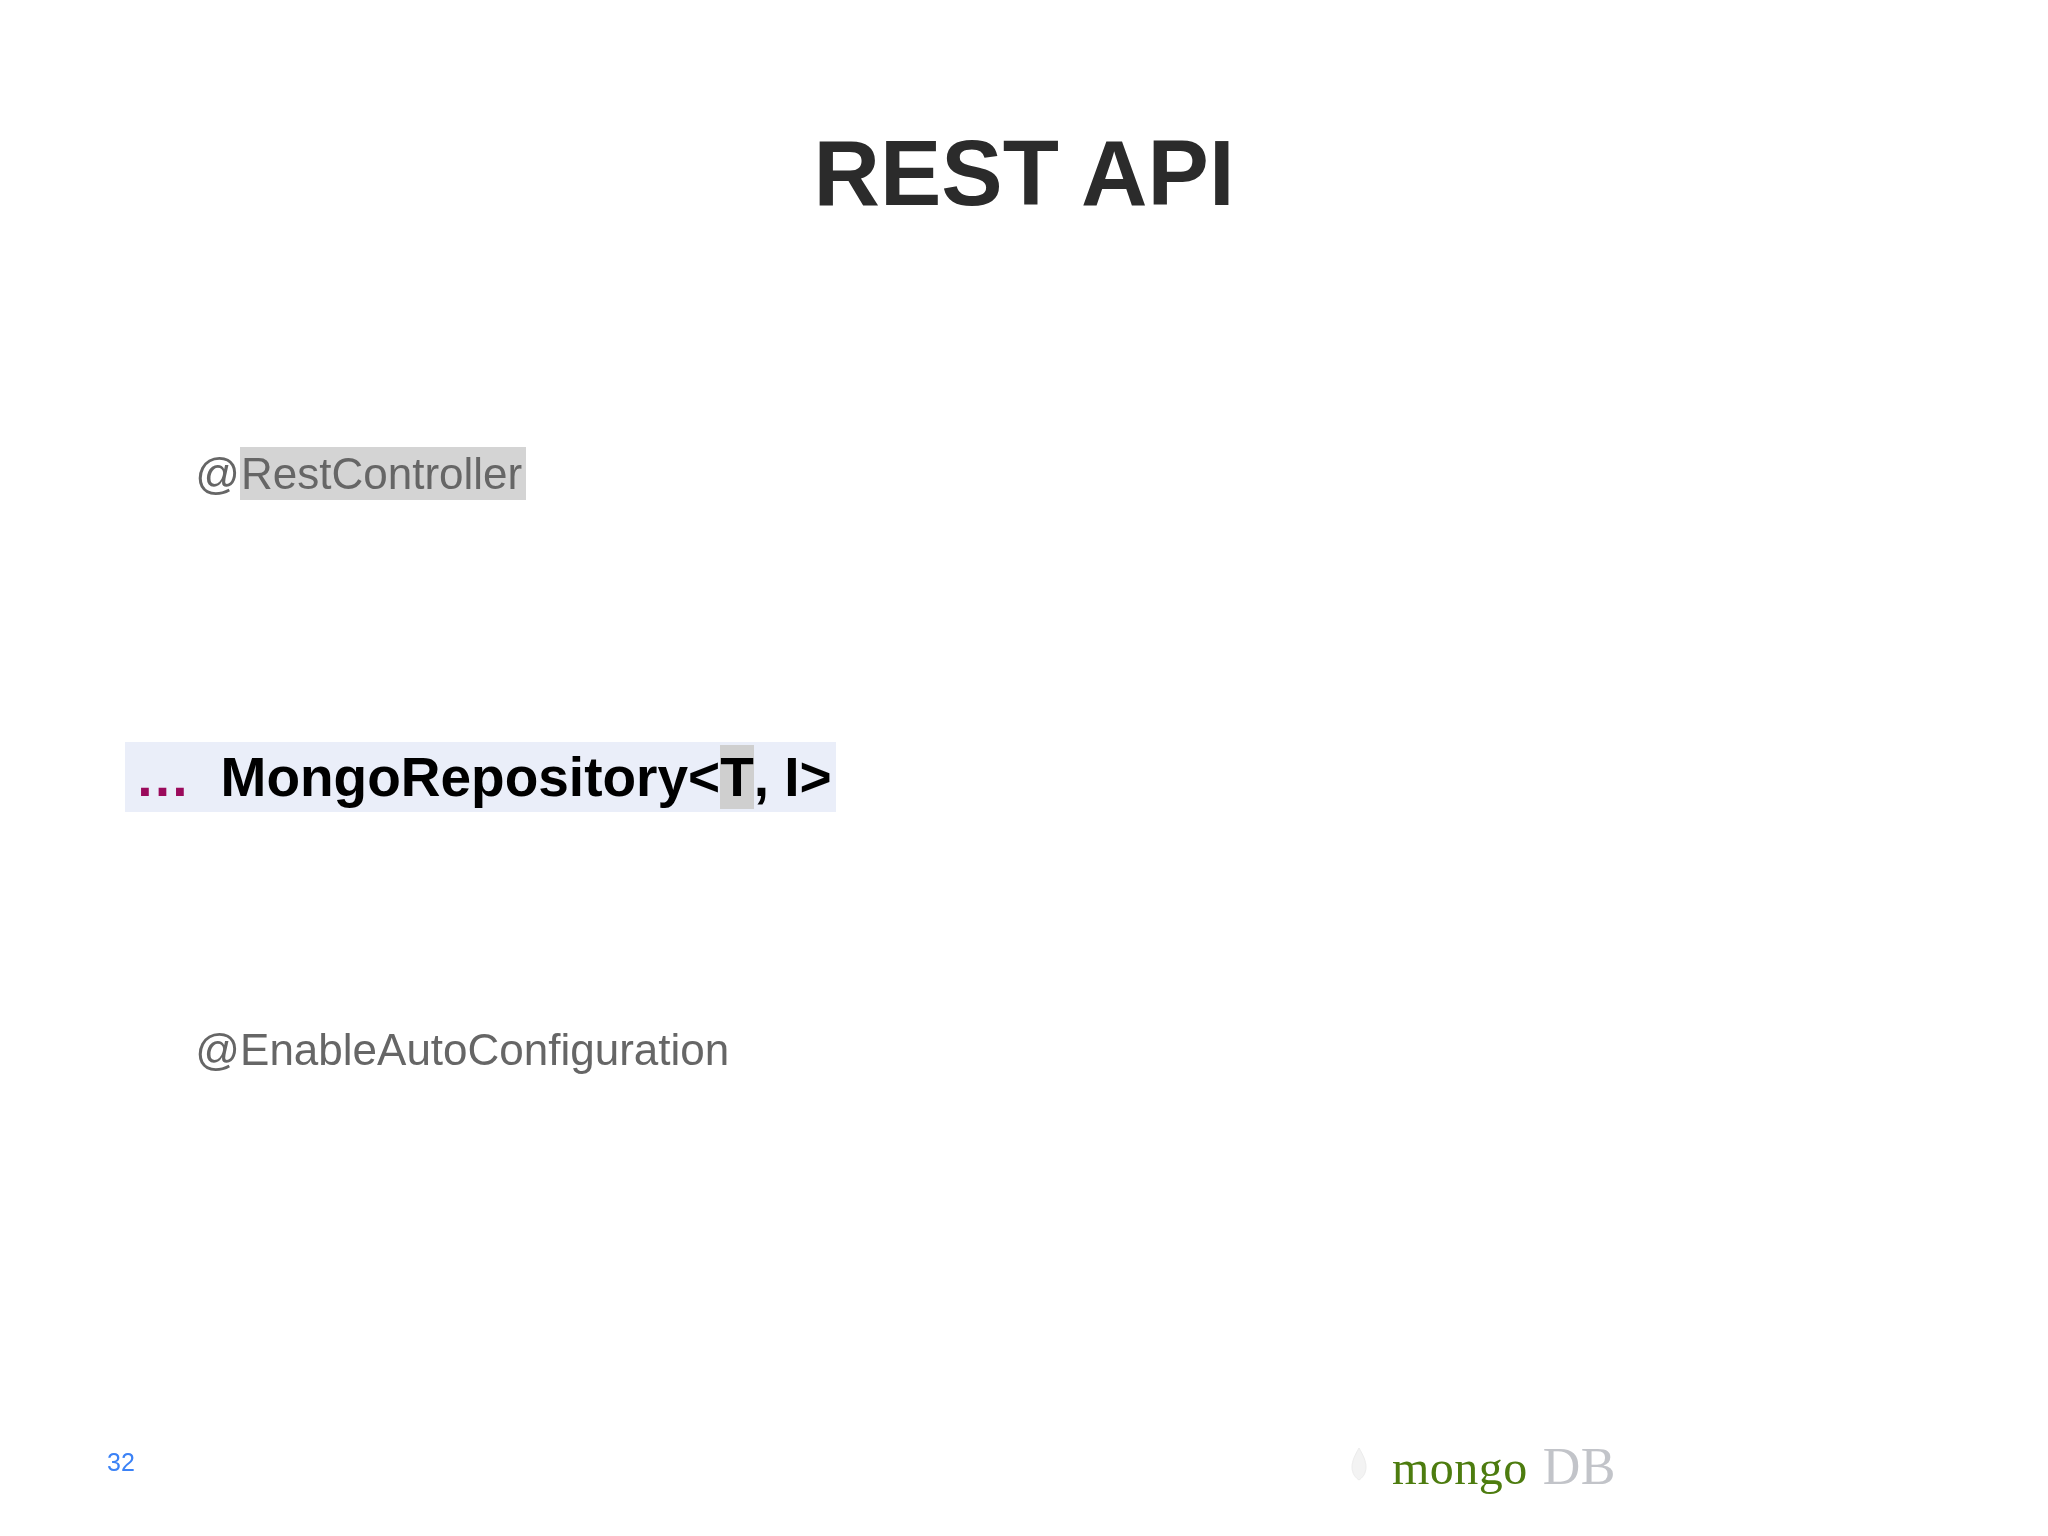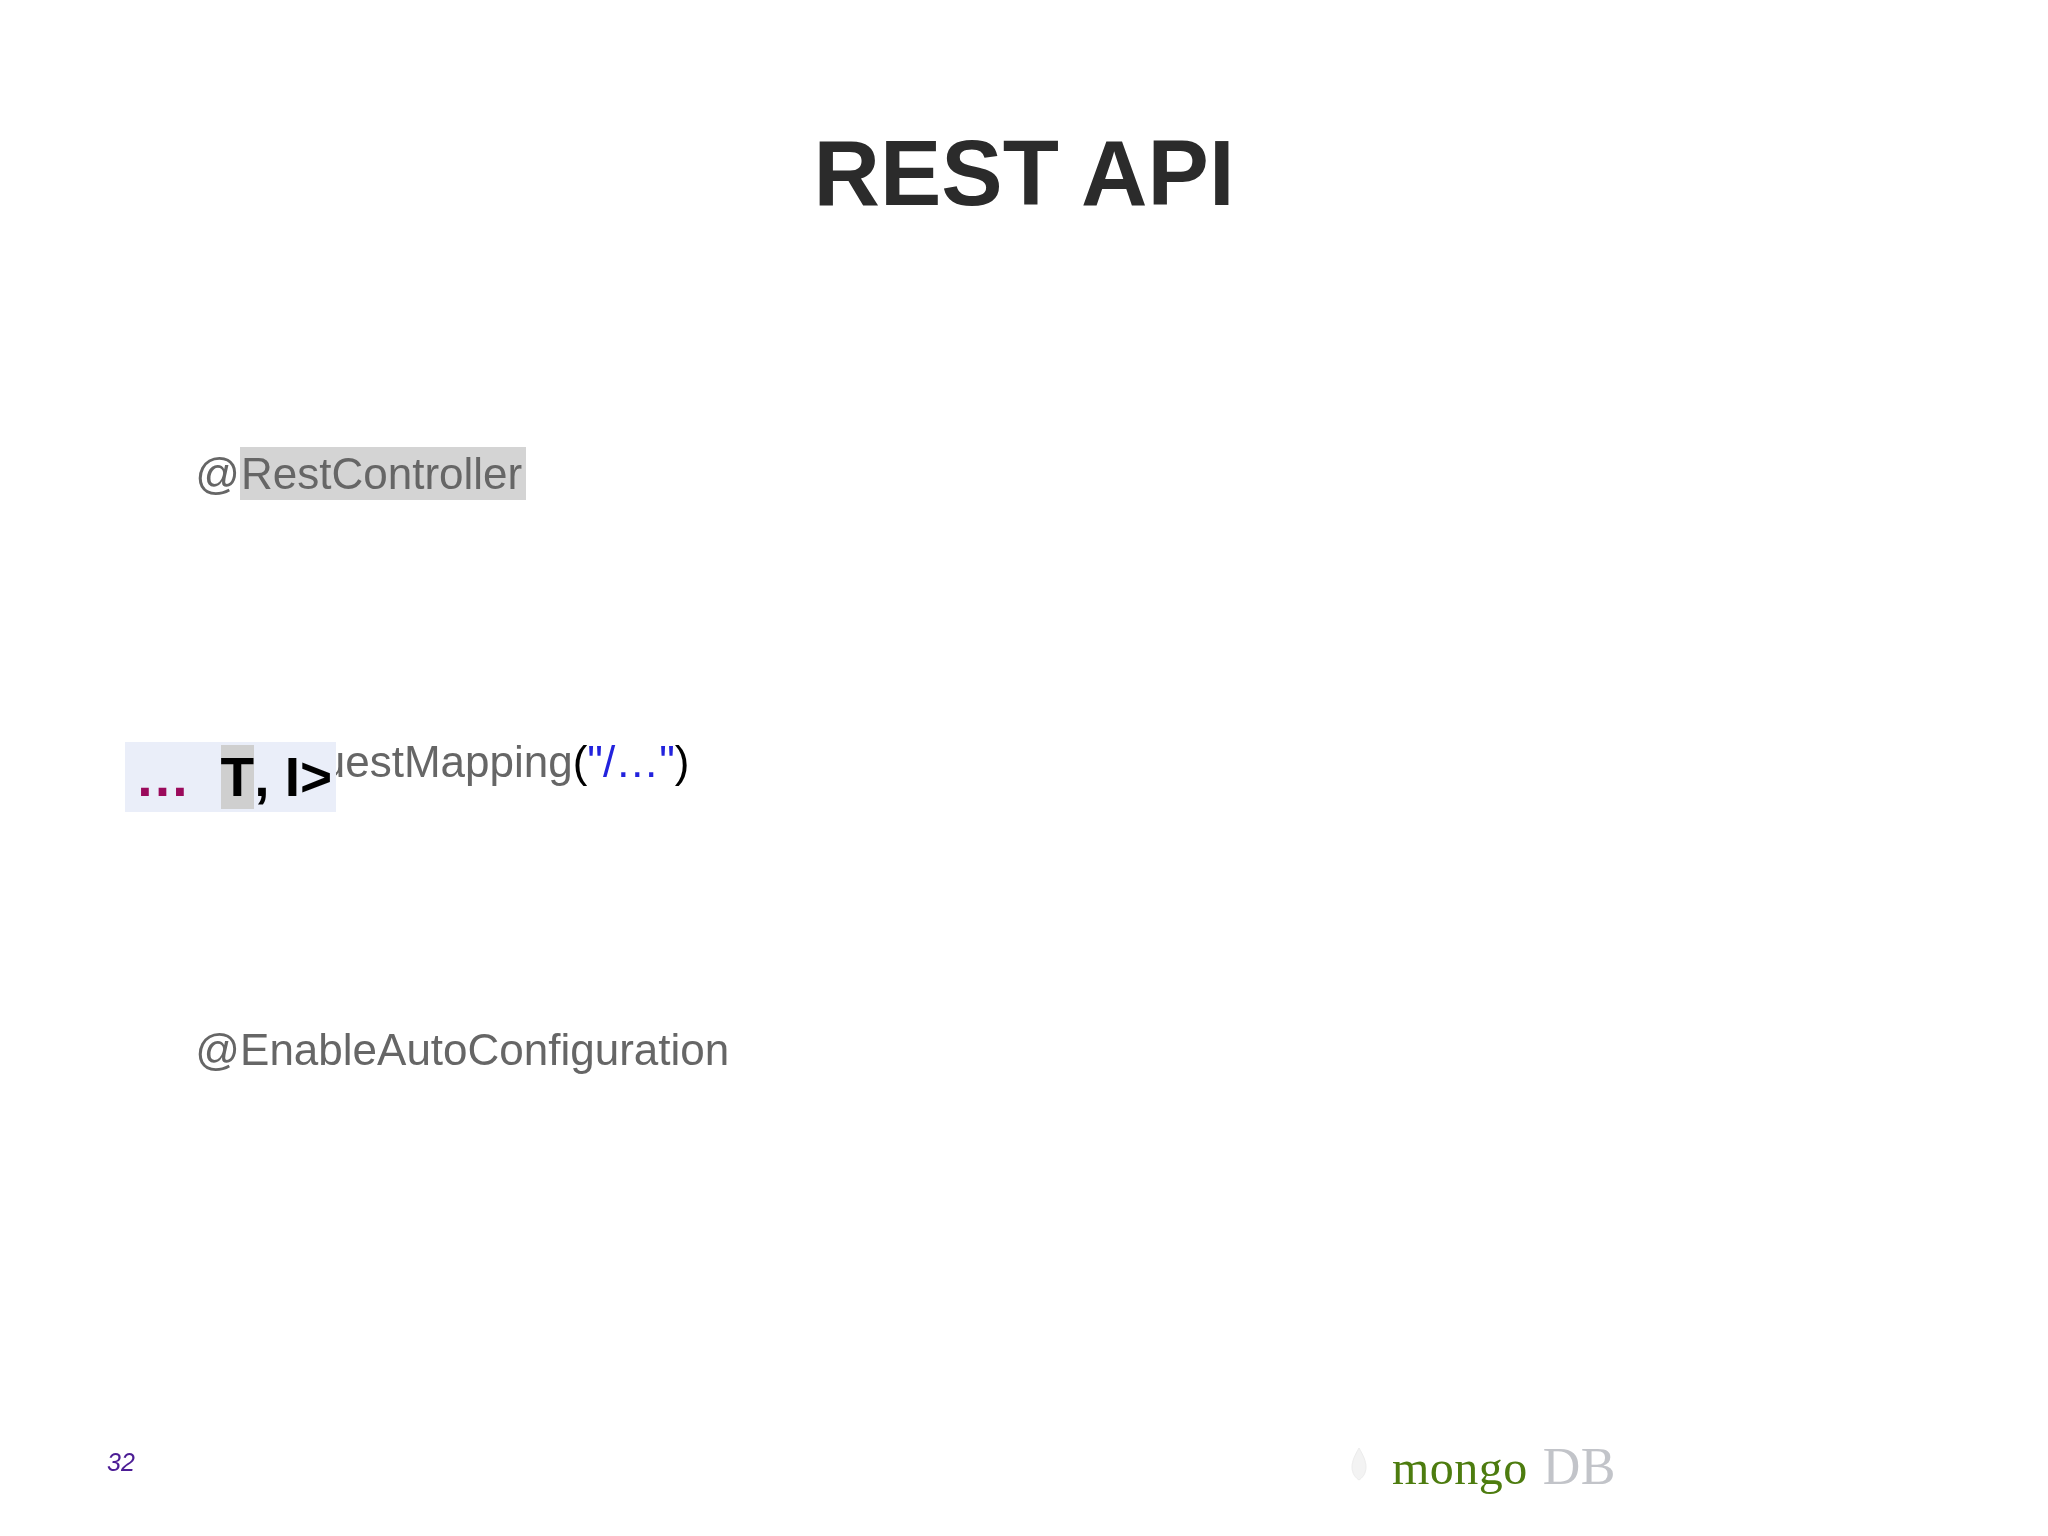--- a/index.html
+++ b/index.html
@@ -83,23 +83,22 @@
   .caret-hl {
     background: #cfcfcf;
   }
 
   
   .page-number {
     position: absolute;
     left: 107px;
     top: 1448px;
     font-size: 25px;
-    color: #4c1d95;
+    color: #3b82f6;
     white-space: pre;
-    font-style: italic;
   }
 
   .brand {
     position: absolute;
     right: 58px;
     top: 1437px;
     display: flex;
     align-items: baseline;
     white-space: pre;
   }
@@ -141,21 +140,21 @@
       <span>@</span><span>RequestMapping</span><span class="paren">(</span><span class="str-blue">"/…"</span><span class="paren">)</span>
     </div>
 
     <div class="code-line">
       <span>@</span><span>EnableAutoConfiguration</span>
     </div>
 
   </div>
 
   <div class="extends-line">
-    <span class="extends-kw">… </span><span class="extends-type"> </span><span class="extends-type caret-hl">T</span><span class="extends-type">, I&gt;</span>
+    <span class="extends-kw">… </span><span class="extends-type"> </span><span class="extends-type">MongoRepository&lt;</span><span class="extends-type caret-hl">T</span><span class="extends-type">, I&gt;</span>
   </div>
 
   <div class="page-number">32</div>
 
   <div class="brand">
     <svg class="brand-leaf" viewBox="0 0 22 34">
       <path d="M11 1 C15 8 18 14 18 20 C18 27 14 31 11 33 C8 31 4 27 4 20 C4 14 7 8 11 1 Z" fill="#f3f3f3" stroke="#ececec" stroke-width="1"></path>
     </svg>
     <span class="brand-mongo">mongo</span><span class="brand-db">DB</span>
   </div>

